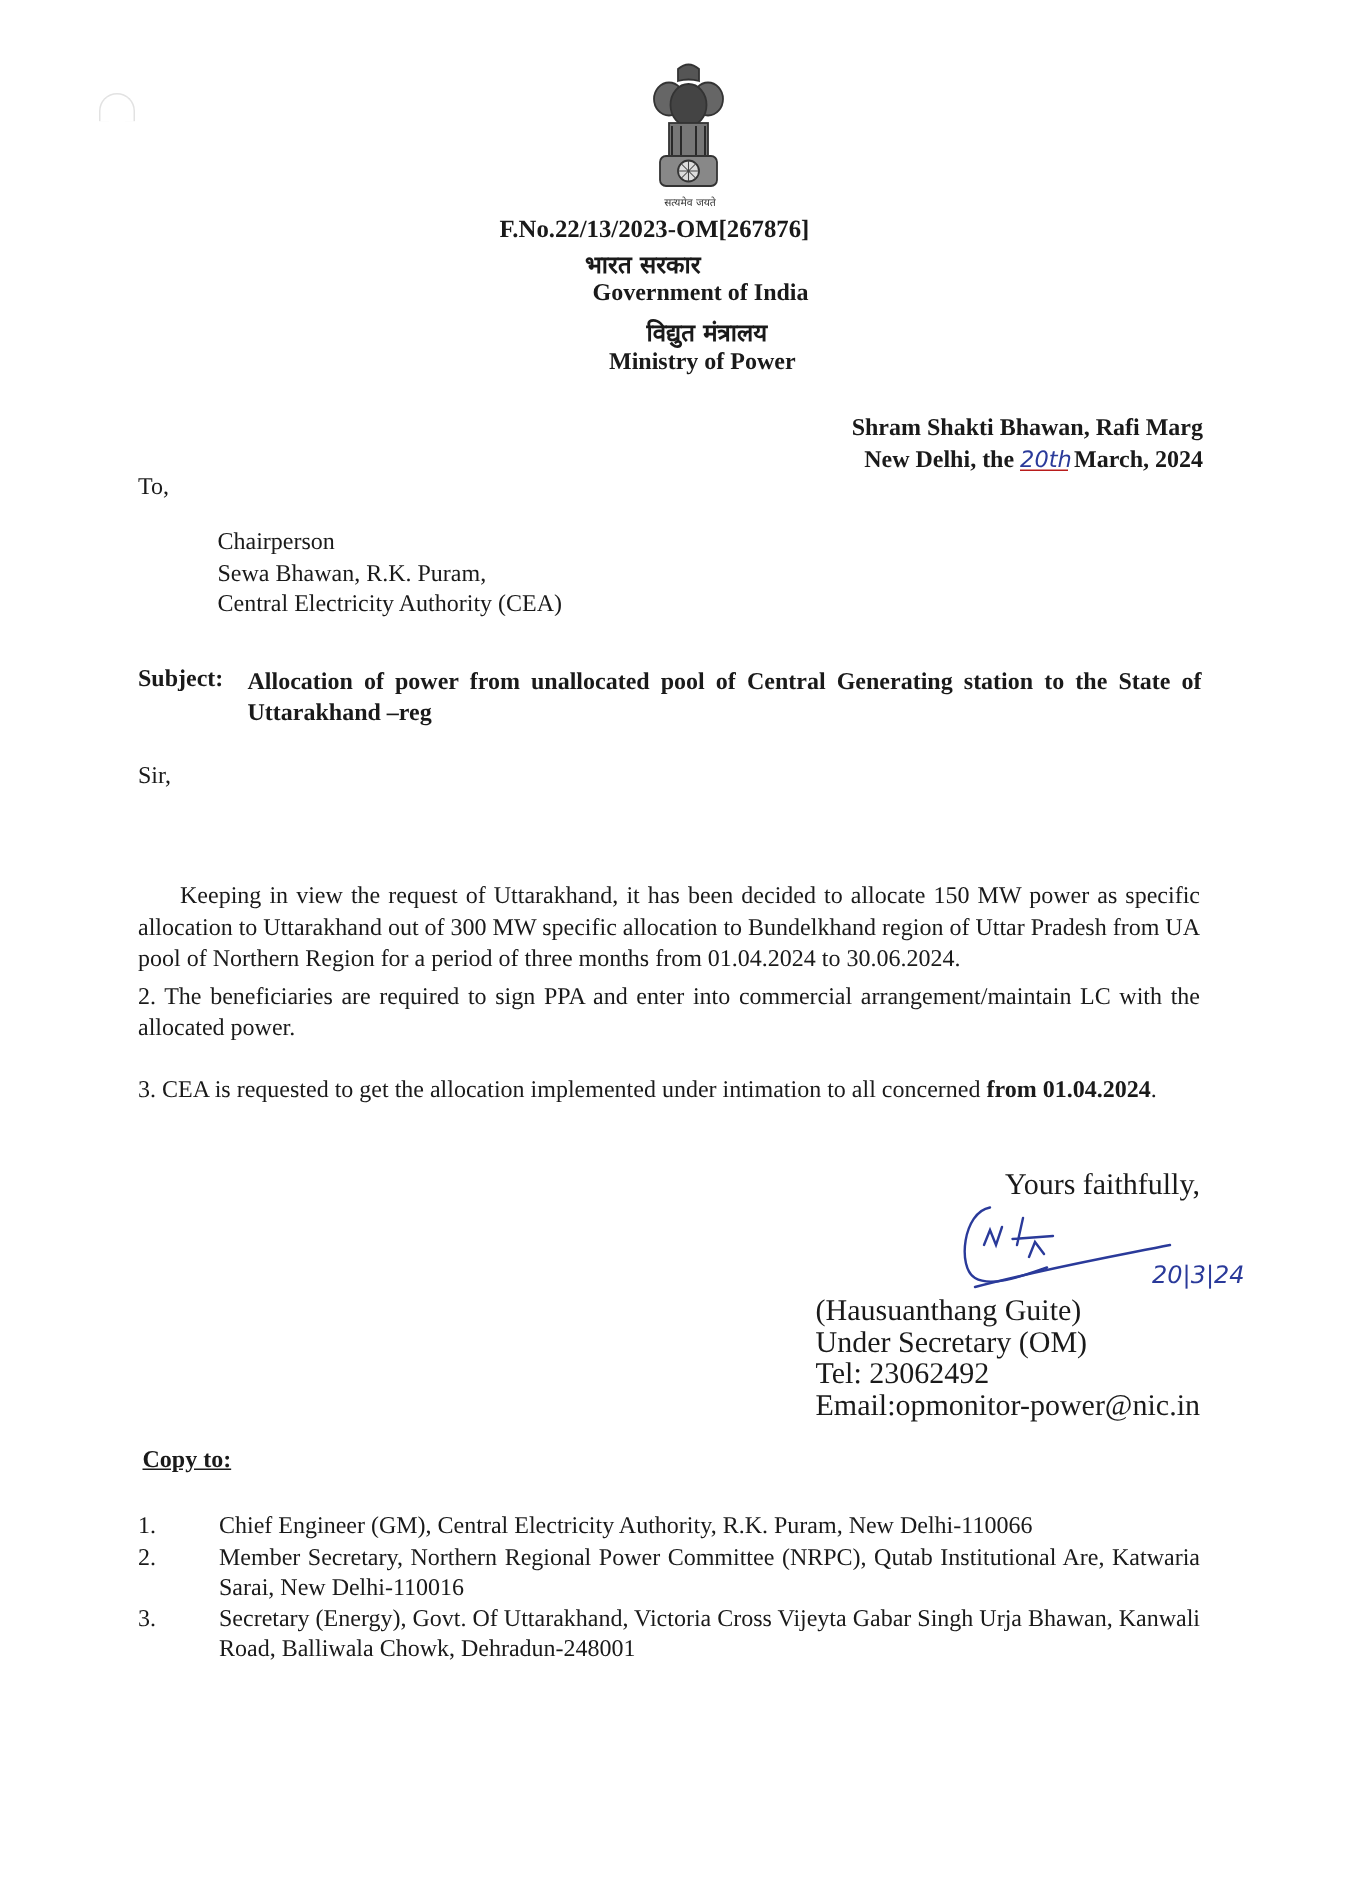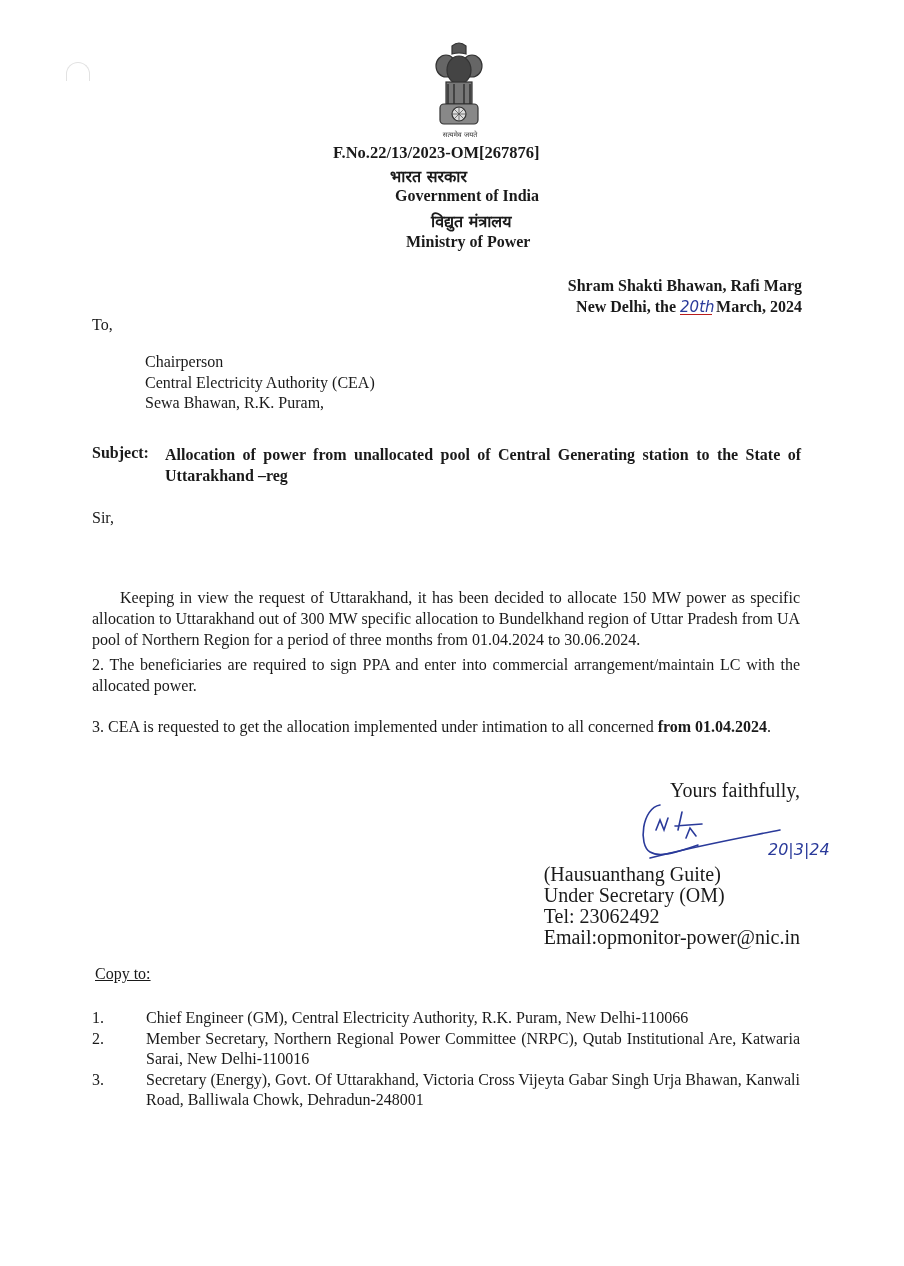--- a/index.html
+++ b/index.html
@@ -23,21 +23,21 @@
   .subj-text { left: 165px; top: 444px; width: 636px; font-size: 16px; font-weight: bold; line-height: 21px; text-align: justify; text-align-last: left; }
   .sir { left: 92px; top: 509px; font-size: 16px; }
   .para { left: 92px; width: 708px; font-size: 16px; line-height: 21px; text-align: justify; }
   .p1 { top: 547px; text-indent: 28px; margin-top: 40px; }
   .p2 { top: 654px; }
   .p3 { top: 716px; }
   .sig-block { right: 104px; text-align: left; font-size: 20px; line-height: 21px; }
   .yours { top: 780px; }
   .signame { top: 864px; }
   .sign { left: 620px; top: 800px; width: 240px; height: 70px; }
-  .copy { left: 95px; top: 965px; font-size: 16px; font-weight: normal; text-decoration: underline; }
+  .copy { left: 95px; top: 965px; font-size: 16px; font-weight: bold; text-decoration: underline; }
   .clist { left: 92px; top: 1008px; width: 708px; font-size: 16px; line-height: 20.5px; }
   .citem { display: flex; }
   .cnum { width: 54px; flex: none; }
   .ctext { flex: 1; text-align: justify; text-align-last: left; }
   .smudge { left: 66px; top: 62px; width: 22px; height: 18px; border: 1px solid #e2e2e2; border-bottom: none; border-radius: 12px 12px 0 0; }
 </style>
 </head>
 <body>
 
 <div class="abs smudge"></div>
@@ -66,22 +66,22 @@
 <div class="abs addr1">Shram Shakti Bhawan, Rafi Marg</div>
 <div class="abs addr2">
   <span>New Delhi, the</span>
   <span class="handdate">20th</span>
   <span>March, 2024</span>
 </div>
 
 <div class="abs to">To,</div>
 <div class="abs recip">
   <div>Chairperson</div>
+  <div>Sewa Bhawan, R.K. Puram,</div>
   <div>Central Electricity Authority (CEA)</div>
-  <div>Sewa Bhawan, R.K. Puram,</div>
 </div>
 
 <div class="abs subj-label">Subject:</div>
 <div class="abs subj-text">Allocation of power from unallocated pool of Central Generating station to the State of Uttarakhand –reg</div>
 
 <div class="abs sir">Sir,</div>
 <div class="abs para p1">Keeping in view the request of Uttarakhand, it has been decided to allocate 150 MW power as specific allocation to Uttarakhand out of 300 MW specific allocation to Bundelkhand region of Uttar Pradesh from UA pool of Northern Region for a period of three months from 01.04.2024 to 30.06.2024.</div>
 <div class="abs para p2">2.  The beneficiaries are required to sign PPA and enter into commercial arrangement/maintain LC with the allocated power.</div>
 <div class="abs para p3"><span>3.   CEA is requested to get the allocation implemented under intimation to all concerned </span><b>from 01.04.2024</b><span>.</span></div>
 

